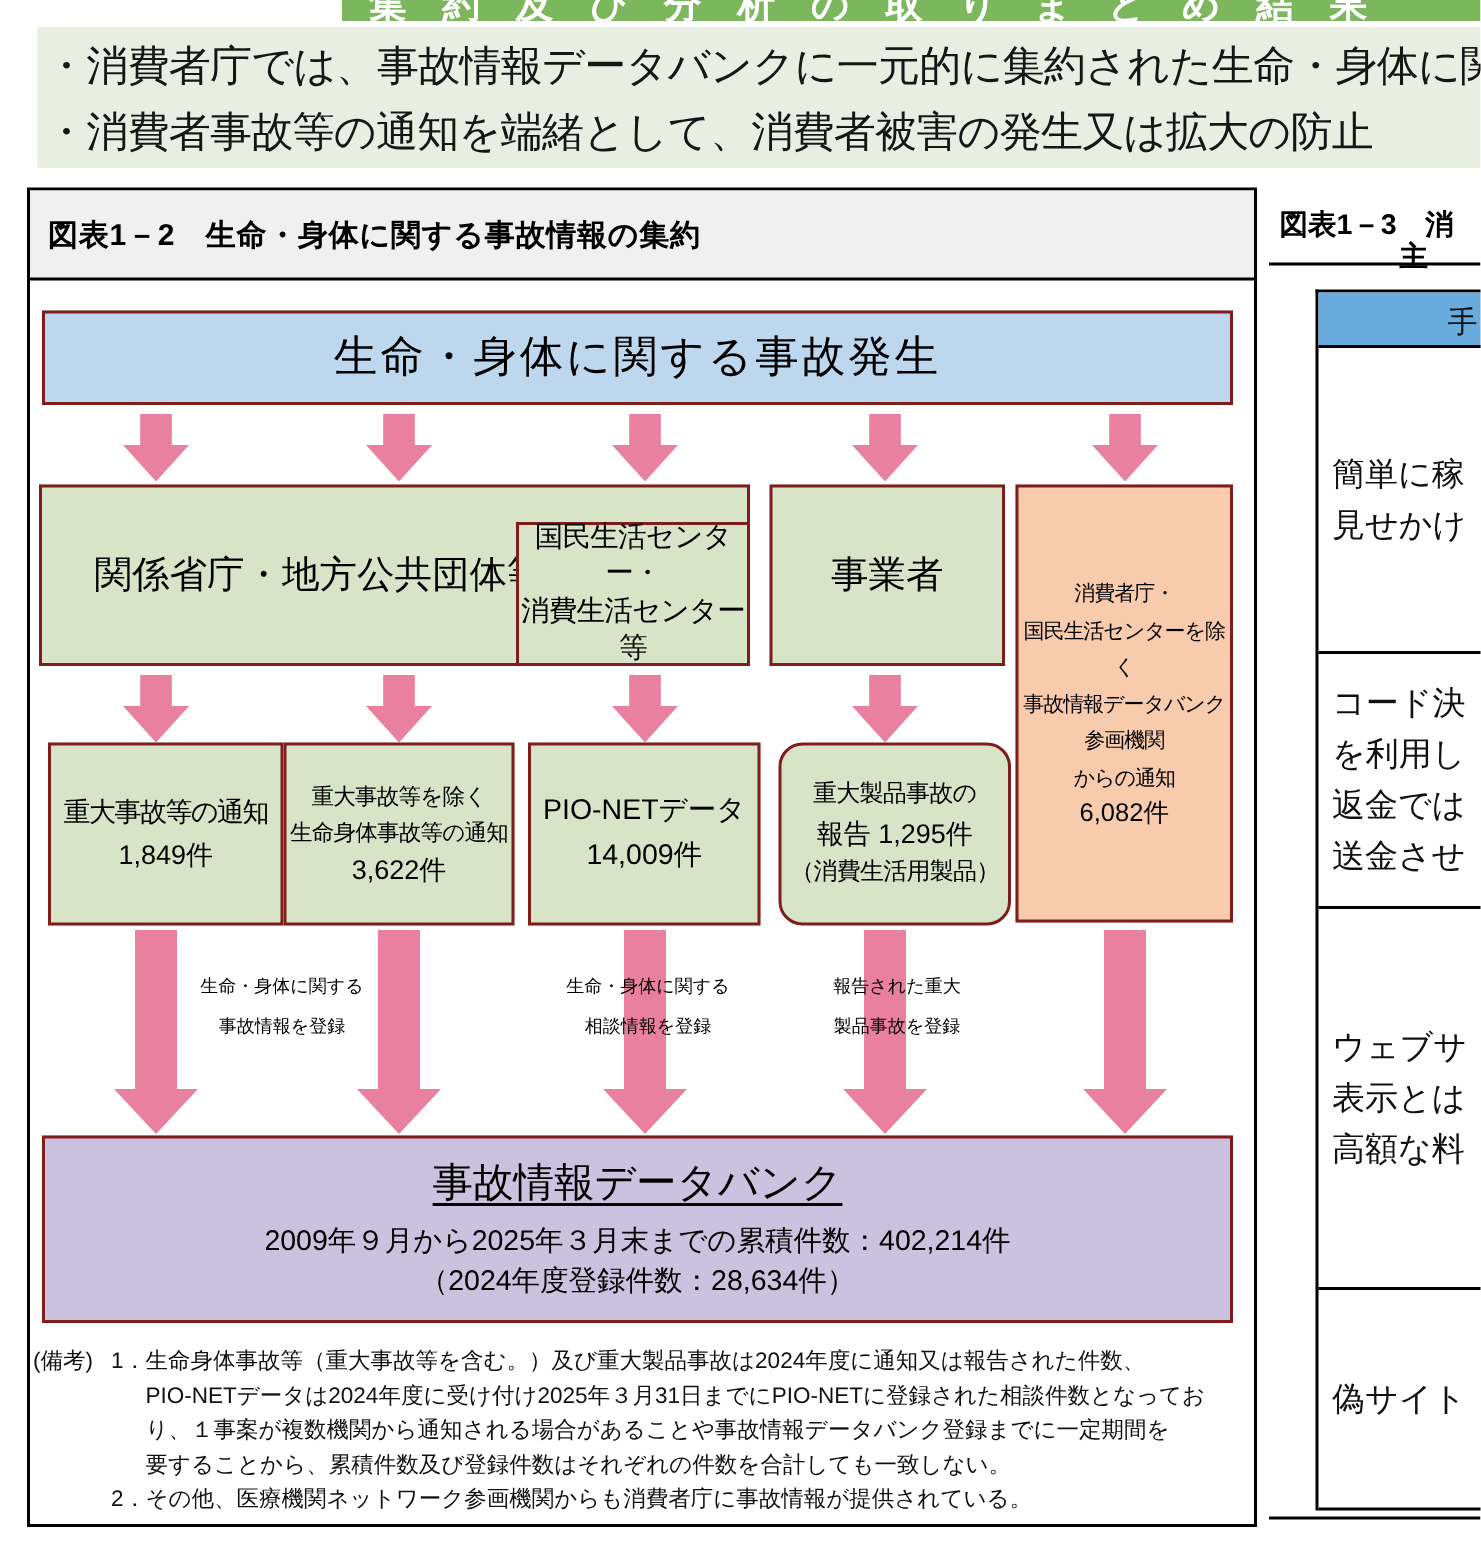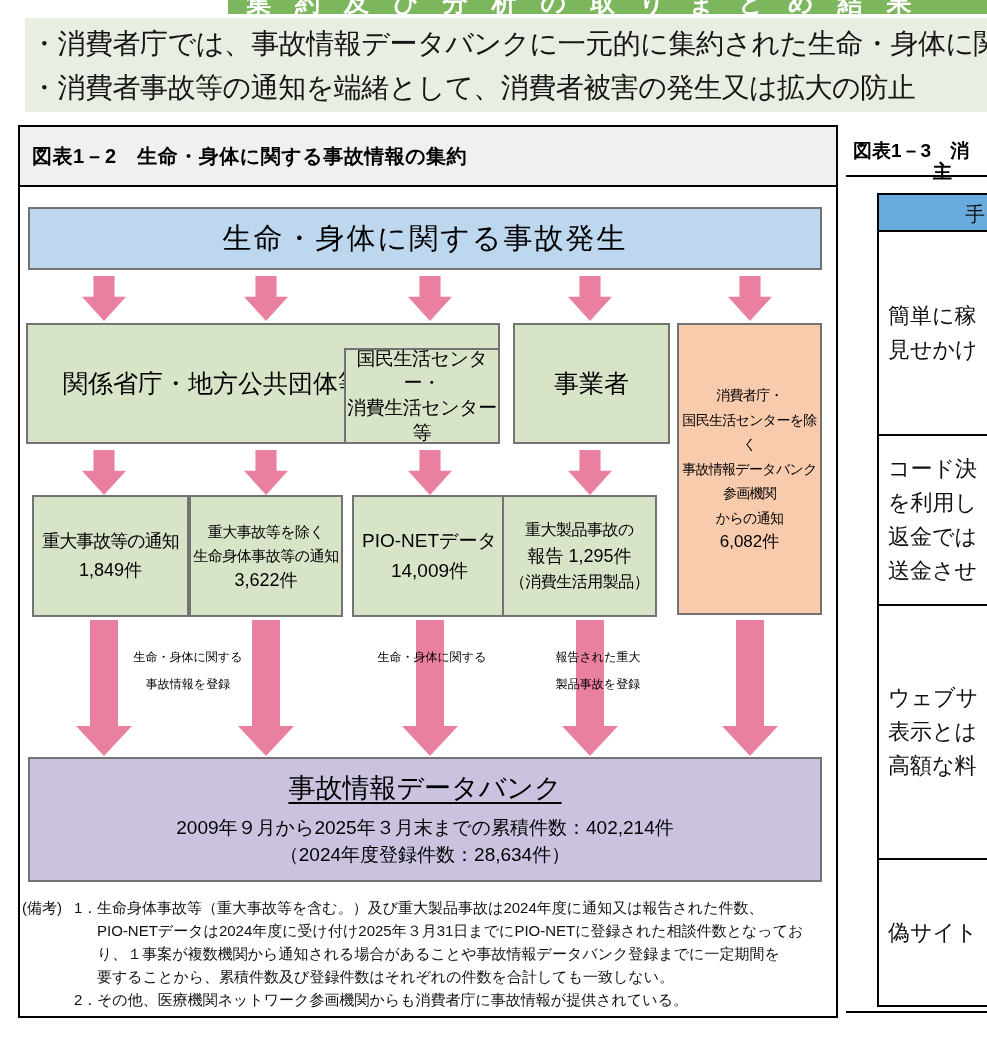--- a/index.html
+++ b/index.html
@@ -32,21 +32,21 @@
     border:2px solid #000; box-sizing:border-box; background:#fff;
   }
   #panel-left .panel-header {
     height:60px; box-sizing:border-box; background:#f0f0f0;
     border-bottom:2px solid #000;
     display:flex; align-items:center; padding-left:12px;
     font-size:20px; font-weight:bold; letter-spacing:0.5px;
   }
 
   .fbox {
-    position:absolute; box-sizing:border-box; border:2px solid #737373;
+    position:absolute; box-sizing:border-box; border:2px solid #7f1d1d;
     display:flex; flex-direction:column; align-items:center; justify-content:center;
     text-align:center; line-height:1.3;
   }
   .green  { background:#d7e4c8; }
   .blue   { background:#bdd7ee; }
   .orange { background:#f8cbad; }
   .purple { background:#cbc2e0; }
 
   #box-accident { left:8px; top:80px; width:794px; height:63px; font-size:29px; letter-spacing:2px; }
   #box-ministries { left:6px; top:196px; width:474px; height:121px; }
@@ -57,21 +57,21 @@
   #box-centers { left:324px; top:221px; width:156px; height:96px; font-size:19px; letter-spacing:-0.5px; }
   #box-business { left:493px; top:196px; width:157px; height:121px; font-size:25px; }
   #box-orange { left:657px; top:196px; width:145px; height:292px; font-size:14px; letter-spacing:-0.7px; line-height:24.5px; }
   #box-orange .num { font-size:17px; letter-spacing:0; }
 
   .notify { top:368px; height:122px; }
   #box-n1 { left:12px;   width:157px; font-size:18px; letter-spacing:-1px; line-height:29px; }
   #box-n2 { left:169px; width:154px; font-size:15px; letter-spacing:-0.5px; line-height:24px; }
   #box-n2 .num, #box-n1 .num, #box-n4 .num { font-size:18px; letter-spacing:0; }
   #box-n3 { left:332px; width:155px; font-size:19px; line-height:30px; }
-  #box-n4 { left:482px; width:155px; font-size:16px; letter-spacing:-0.5px; line-height:26px; }
+  #box-n4 { left:499px; width:155px; font-size:16px; letter-spacing:-0.5px; line-height:26px;border-radius:16px; }
 
   .arr { position:absolute; background:#ea80a0; }
   .arr-s { width:44px; height:45px;
     clip-path:polygon(26% 0,74% 0,74% 46%,100% 46%,50% 100%,0 46%,26% 46%); }
   .arr-l { width:56px; height:136px; z-index:1;
     clip-path:polygon(25% 0,75% 0,75% 78%,100% 78%,50% 100%,0 78%,25% 78%); }
 
   .reg-label {
     position:absolute; top:517px; z-index:2; transform:translateX(-50%);
     text-align:center; font-size:12px; line-height:27px; white-space:nowrap; color:#000;
@@ -188,20 +188,21 @@
   <div class="arr arr-l" style="left:382px; top:493px;"></div>
   <div class="arr arr-l" style="left:542px; top:493px;"></div>
   <div class="arr arr-l" style="left:702px; top:493px;"></div>
 
   <div class="reg-label" style="left:168px;">
     <div>生命・身体に関する</div>
     <div>事故情報を登録</div>
   </div>
   <div class="reg-label" style="left:412px;">
     <div>生命・身体に関する</div>
+    <div>相談情報を登録</div>
   </div>
   <div class="reg-label" style="left:578px;">
     <div>報告された重大</div>
     <div>製品事故を登録</div>
   </div>
 
   <div class="fbox purple" id="box-databank">
     <div class="db-title">事故情報データバンク</div>
     <div class="db-line">2009年９月から2025年３月末までの累積件数：402,214件</div>
     <div class="db-line">（2024年度登録件数：28,634件）</div>

